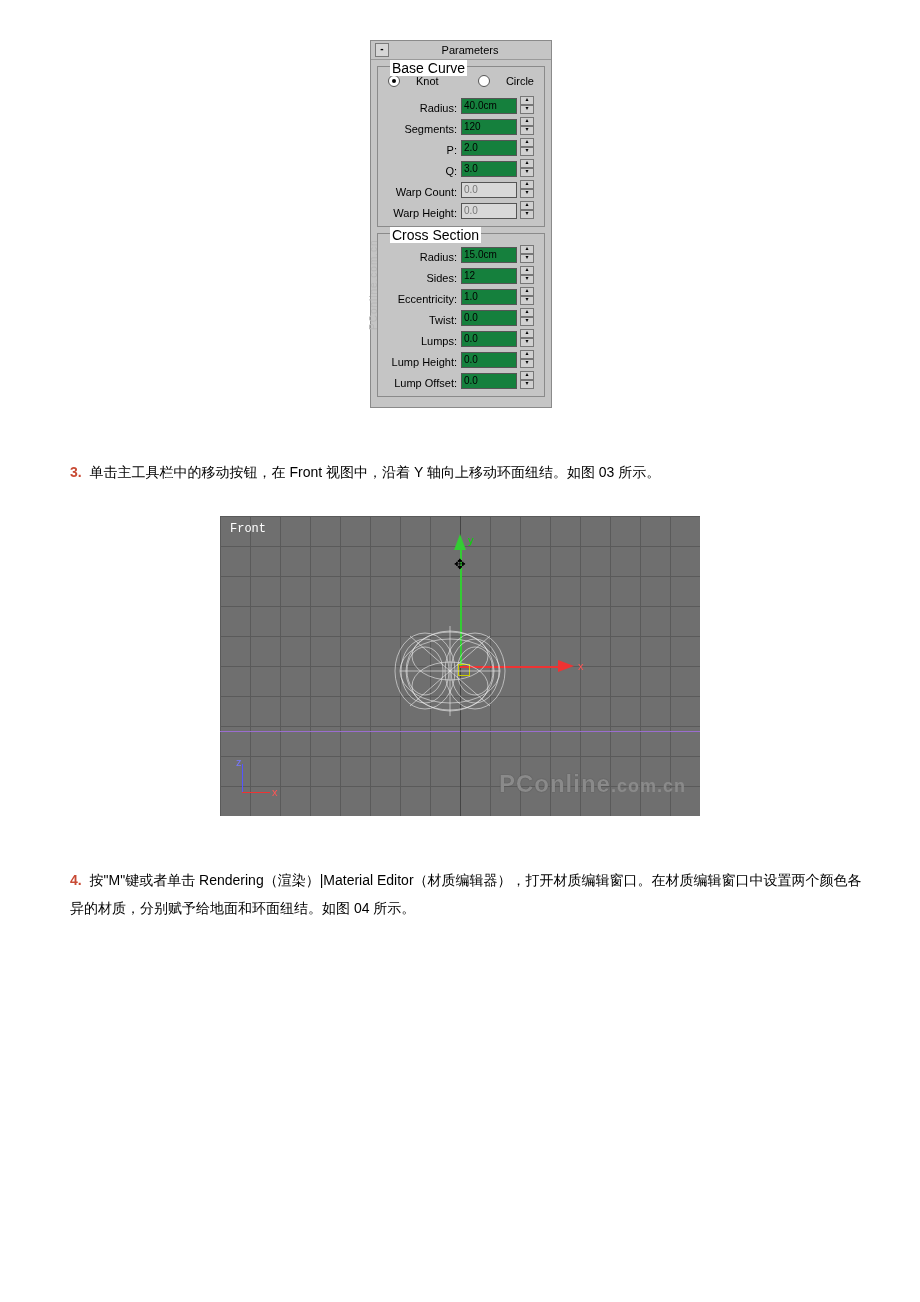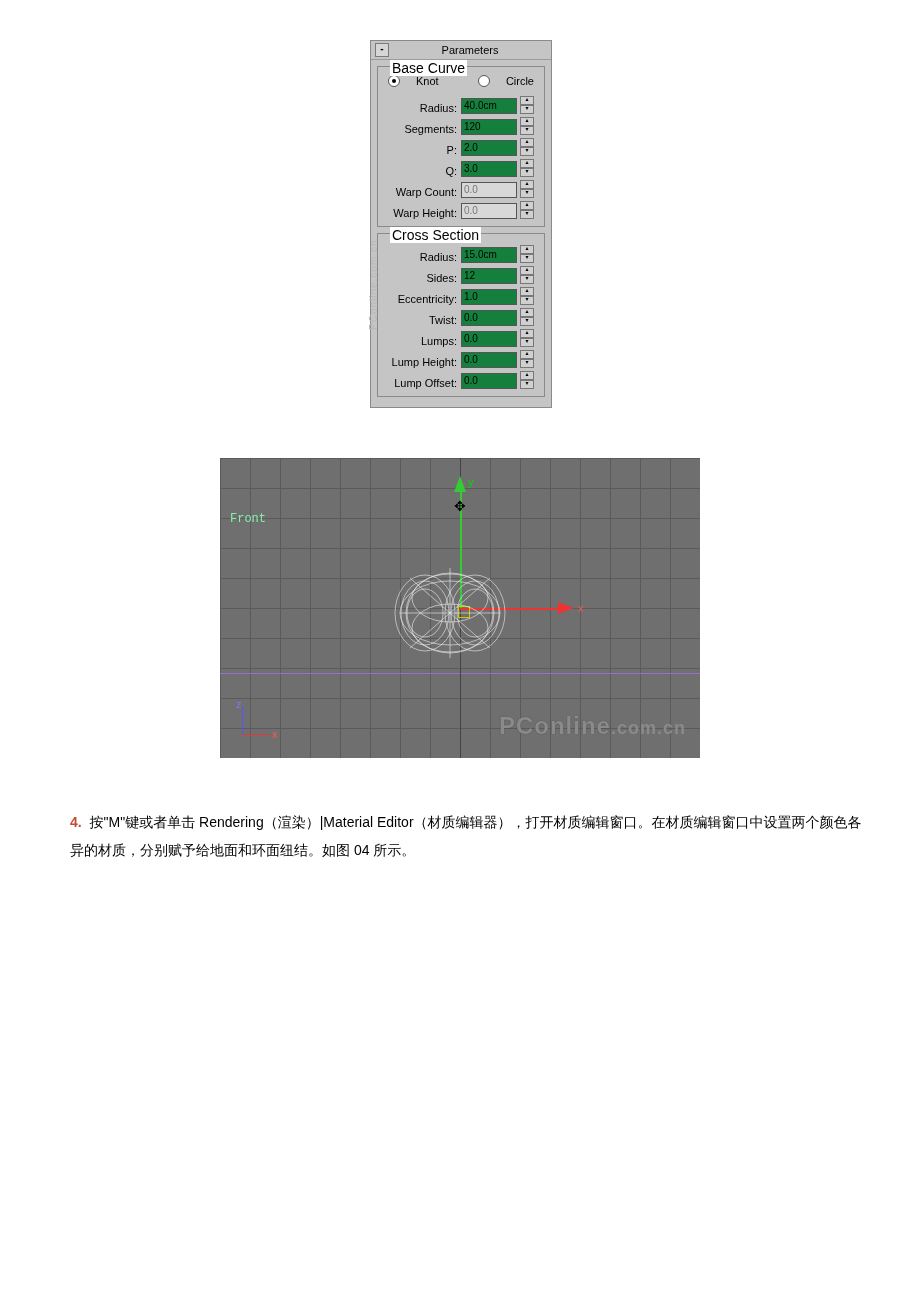--- a/index.html
+++ b/index.html
@@ -143,24 +143,23 @@
     width: 480px; height: 300px;
     margin: 0 auto 50px auto;
     background: #6f6f6f;
     position: relative;
     overflow: hidden;
     font-family: Arial, sans-serif;
   }
   .vp-label {
     position: absolute;
     top: 6px; left: 10px;
-    color: #86efac;
+    color: #ffffff;
     font-size: 12px;
     font-family: "Courier New", monospace;
-    margin-top: 48px;
   }
   .vp-grid {
     position: absolute; inset: 0;
   }
   .vp-grid .hline, .vp-grid .vline {
     position: absolute;
     background: #5a5a5a;
   }
   .vp-grid .hline { width: 100%; height: 1px; }
   .vp-grid .vline { height: 100%; width: 1px; }
@@ -360,20 +359,24 @@
           <div class="spinner">
             <div class="s">▴</div>
             <div class="s">▾</div>
           </div>
         </div>
       </div>
     </div>
     <div class="watermark-v" style="top:290px">PConline.com.cn</div>
   </div>
 
+  <div class="step">
+    <span class="num">3.</span>
+    <span>单击主工具栏中的移动按钮，在 Front 视图中，沿着 Y 轴向上移动环面纽结。如图 03 所示。</span>
+  </div>
 
   <div class="viewport">
     <div class="vp-grid">
         <div class="hline" style="top: 0px;"></div>
         <div class="hline" style="top: 30px;"></div>
         <div class="hline" style="top: 60px;"></div>
         <div class="hline" style="top: 90px;"></div>
         <div class="hline" style="top: 120px;"></div>
         <div class="hline" style="top: 150px;"></div>
         <div class="hline" style="top: 180px;"></div>

